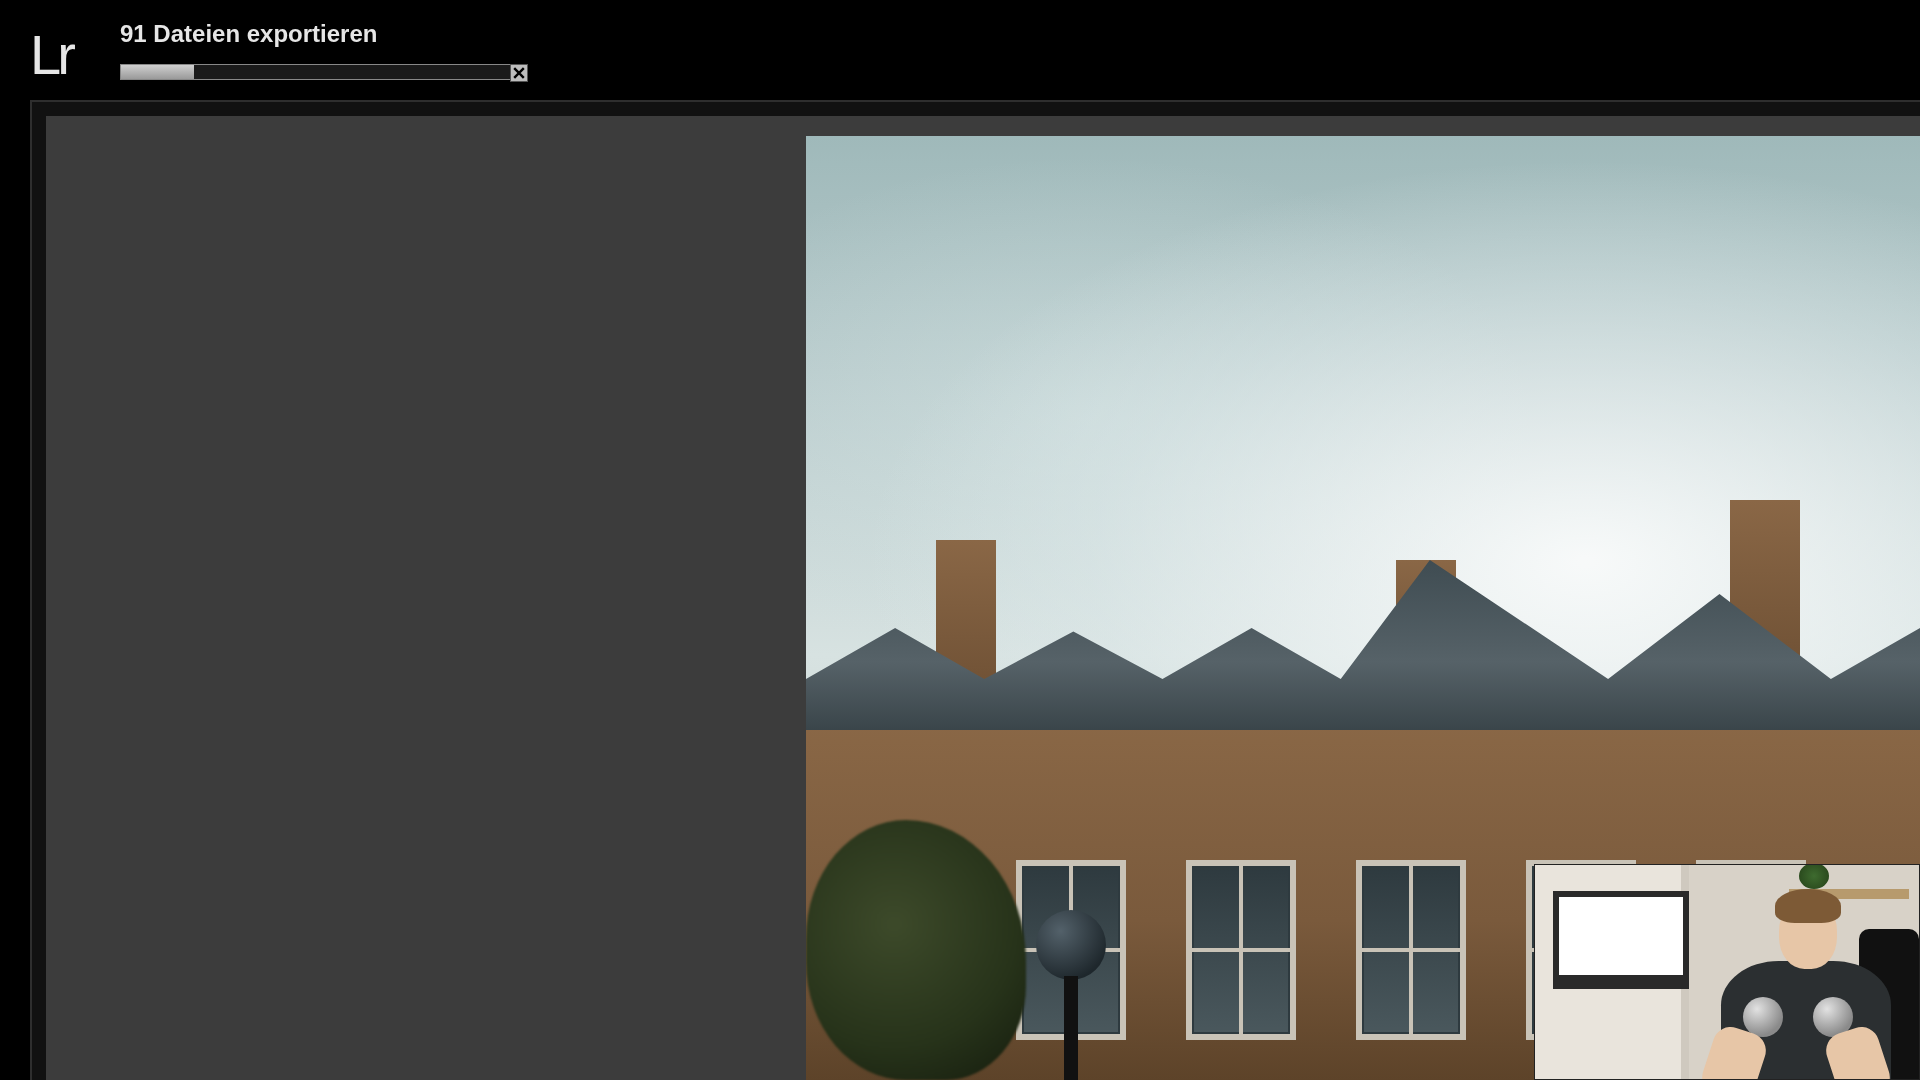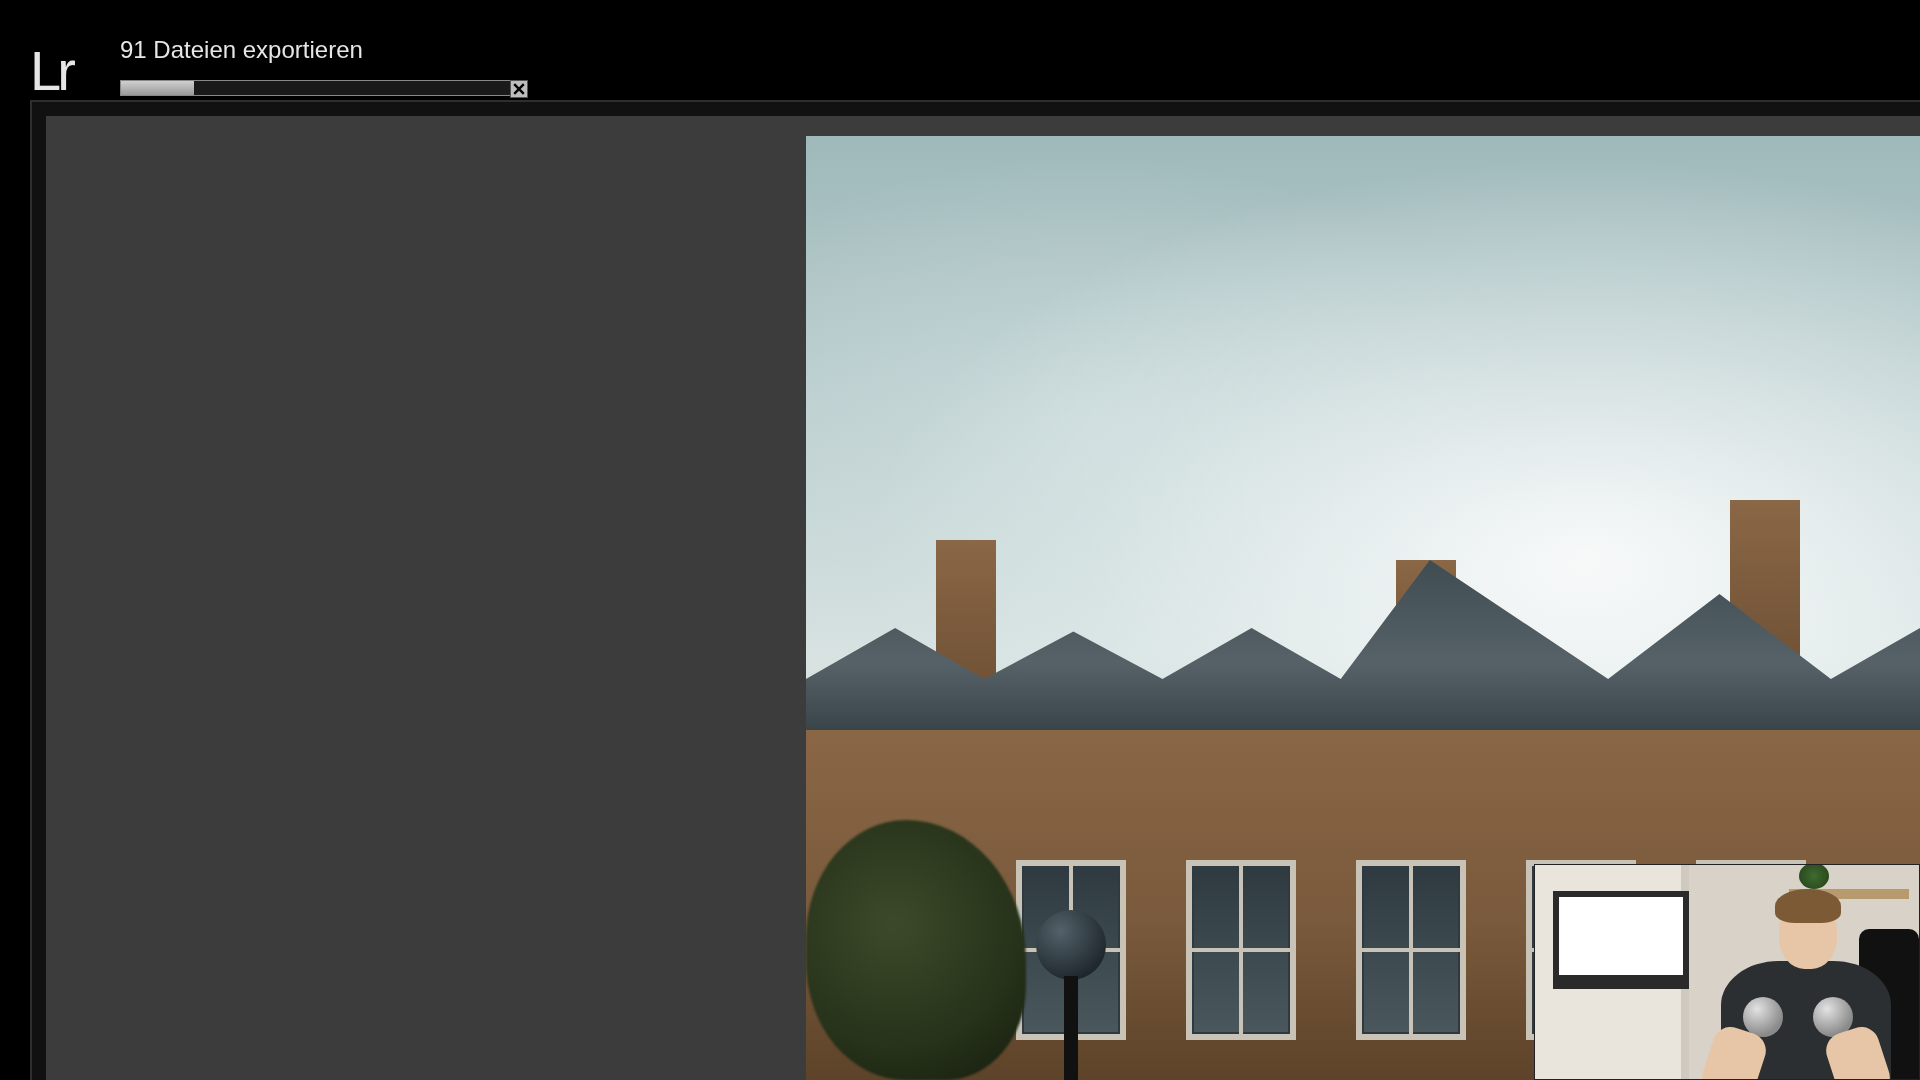--- a/index.html
+++ b/index.html
@@ -1,19 +1,19 @@
 <!DOCTYPE html>
 <html><head>
   <meta charset="utf-8">
   <style>
     * { margin: 0; padding: 0; box-sizing: border-box; }
     html, body { width: 1920px; height: 1080px; overflow: hidden; background: #000; font-family: "Segoe UI", "Helvetica Neue", Arial, sans-serif; }
-    .top-bar { position: absolute; left: 0; top: 0; right: 0; height: 100px; background: #000; margin-top: 16px; }
+    .top-bar { position: absolute; left: 0; top: 0; right: 0; height: 100px; background: #000; }
     .logo { position: absolute; left: 30px; top: 22px; font-size: 56px; font-weight: 300; letter-spacing: -4px; color: #e6e6e6; font-family: "Segoe UI Light", "Helvetica Neue", Arial, sans-serif; }
-    .task-label { position: absolute; left: 120px; top: 20px; font-size: 24px; color: #e6e6e6; font-weight: 400; }
+    .task-label { position: absolute; left: 120px; top: 20px; font-size: 24px; color: #e6e6e6; font-weight: 700; }
     .progress-outer { position: absolute; left: 120px; top: 64px; width: 408px; height: 16px; border: 1px solid #888; background: #1a1a1a; display: flex; align-items: stretch; }
     .progress-fill { height: 100%; background: linear-gradient(#cfcfcf,#9a9a9a); }
     .progress-cancel { position: absolute; right: -1px; top: -1px; width: 18px; height: 18px; background: #bdbdbd; border: 1px solid #555; display: flex; align-items: center; justify-content: center; cursor: pointer; }
     .progress-cancel svg { width: 12px; height: 12px; display: block; }
     .workspace { position: absolute; left: 30px; top: 100px; right: 0; bottom: 0; background: #111; border: 2px solid #2e2e2e; border-right: none; border-bottom: none; }
     .canvas-bg { position: absolute; left: 14px; top: 14px; right: 0; bottom: 0; background: #3c3c3c; }
     .photo { position: absolute; left: 806px; top: 136px; right: 0; bottom: 0; overflow: hidden; }
     .sky { position: absolute; inset: 0; background:
         radial-gradient(ellipse 900px 500px at 70% 45%, rgba(255,255,255,0.85), rgba(226,236,237,0.4) 55%, rgba(173,201,204,0) 80%),
         radial-gradient(ellipse 600px 350px at 25% 30%, rgba(210,226,226,0.55), rgba(173,201,204,0) 75%),

